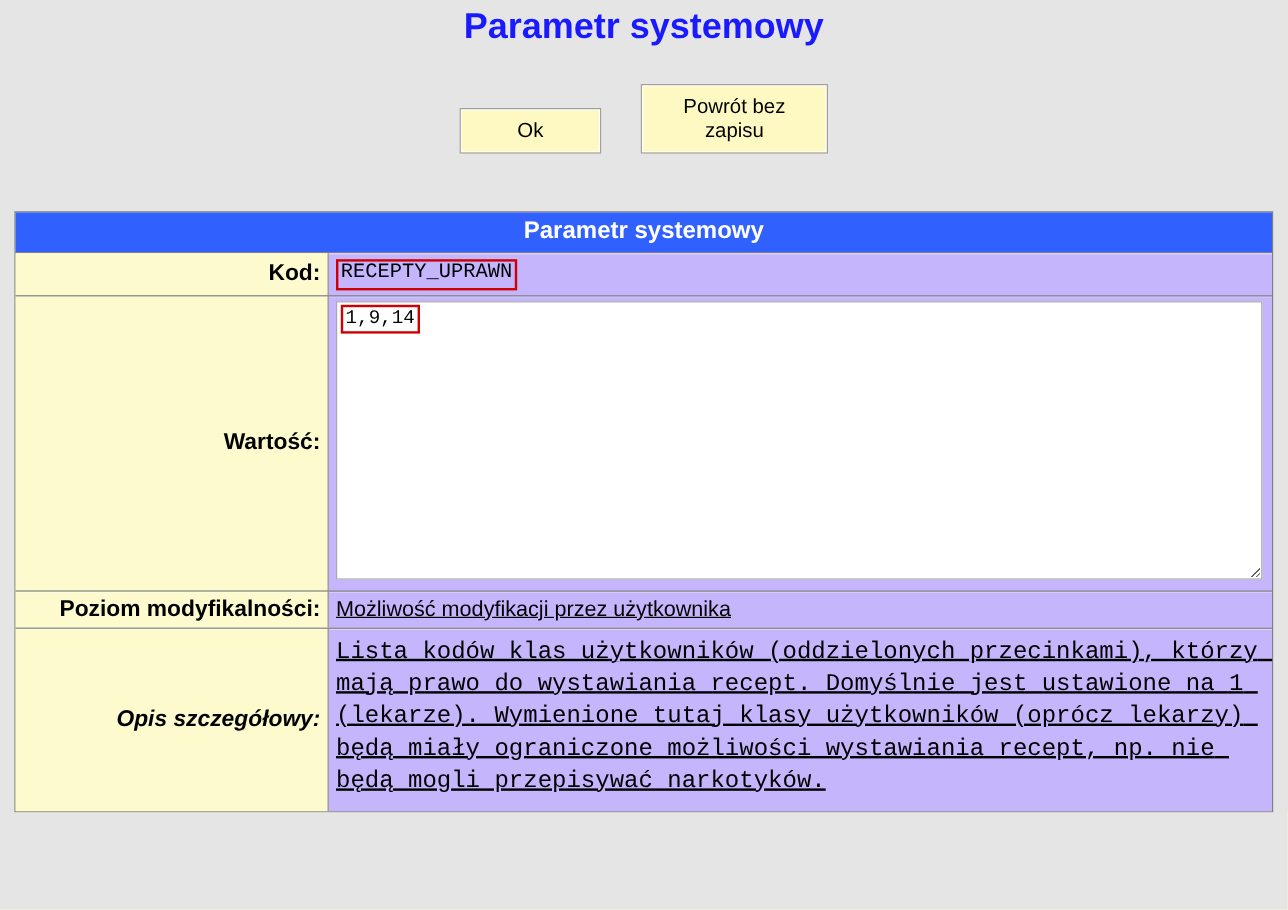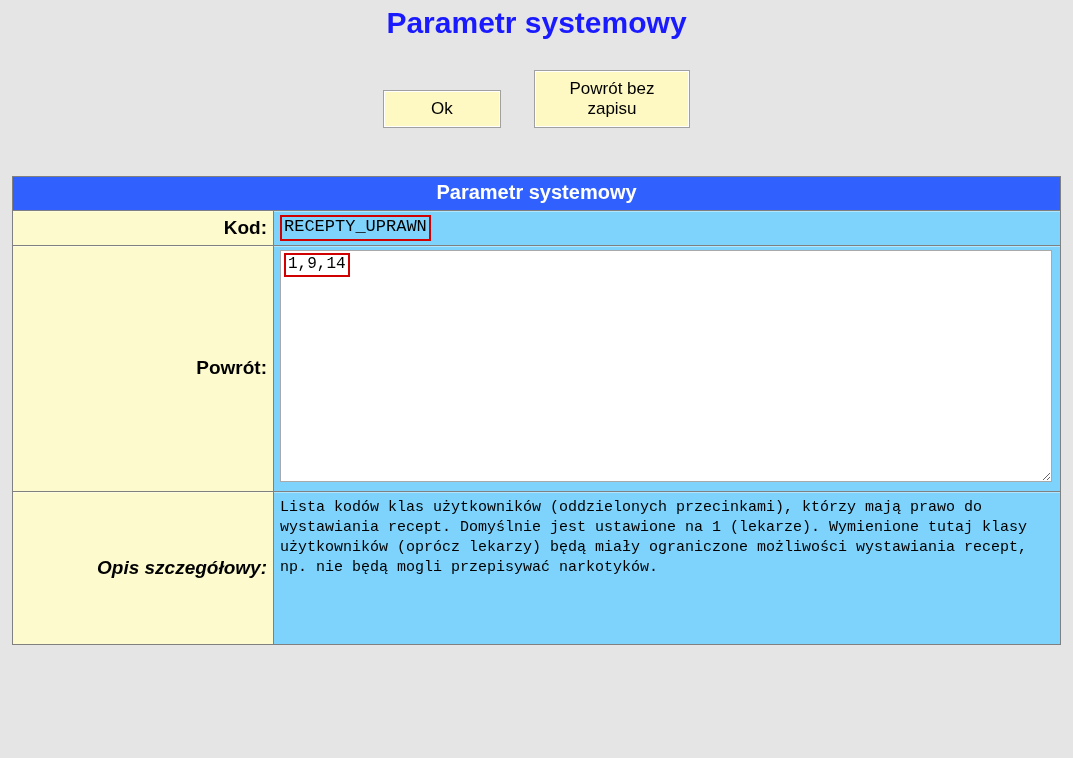--- a/index.html
+++ b/index.html
@@ -62,25 +62,26 @@
     background: #fdfbce;
     font-weight: bold;
     text-align: right;
     padding: 4px 6px 4px 4px;
     font-size: 19px;
     vertical-align: middle;
     border-top: 1px solid #808080;
     border-right: 1px solid #808080;
   }
   table.form td.value {
-    background: #7dd3fc;
+    background: #c4b5fd;
     padding: 4px 4px 4px 6px;
     font-size: 18px;
     vertical-align: top;
     border-top: 1px solid #808080;
+    text-decoration: underline;
   }
   table.form tr.first td { border-top: none; }
 
   .highlight-red {
     display: inline-block;
     border: 2px solid #d00000;
     padding: 1px 2px 2px 2px;
     font-family: "Courier New", monospace;
     font-size: 17px;
     line-height: 1.1;
@@ -108,21 +109,21 @@
     font-size: 16px;
     background: #ffffff;
     border: 2px solid #d00000;
     padding: 0 2px 1px 2px;
     pointer-events: none;
     line-height: 1.2;
   }
 
   .opis-szcz {
     font-family: "Courier New", monospace;
-    font-size: 15px;
+    font-size: 20px;
     white-space: pre-wrap;
     line-height: 1.35;
     padding-top: 2px;
   }
   td.value.opis-szcz-cell {
     height: 144px;
     vertical-align: top;
   }
   td.label.opis-szcz-label {
     vertical-align: middle;
@@ -153,27 +154,31 @@
       <tr>
     <th class="caption" colspan="2">Parametr systemowy</th>
   </tr>
   <tr class="first">
     <td class="label">Kod:</td>
     <td class="value">
       <span class="highlight-red">RECEPTY_UPRAWN</span>
     </td>
   </tr>
   <tr>
-    <td class="label">Powrót:</td>
+    <td class="label">Wartość:</td>
     <td class="value">
       <span class="ta-wrap">
         <textarea class="wartosc" style="">1,9,14</textarea>
         <span class="ta-overlay">1,9,14</span>
       </span>
     </td>
+  </tr>
+  <tr>
+    <td class="label">Poziom modyfikalności:</td>
+    <td class="value">Możliwość modyfikacji przez użytkownika</td>
   </tr>
   <tr>
     <td class="label opis-szcz-label">Opis szczegółowy:</td>
     <td class="value opis-szcz-cell">
       <div class="opis-szcz">Lista kodów klas użytkowników (oddzielonych przecinkami), którzy mają prawo do wystawiania recept. Domyślnie jest ustawione na 1 (lekarze). Wymienione tutaj klasy użytkowników (oprócz lekarzy) będą miały ograniczone możliwości wystawiania recept, np. nie będą mogli przepisywać narkotyków.</div>
     </td>
   </tr>
 </tbody>
   </table>
 

